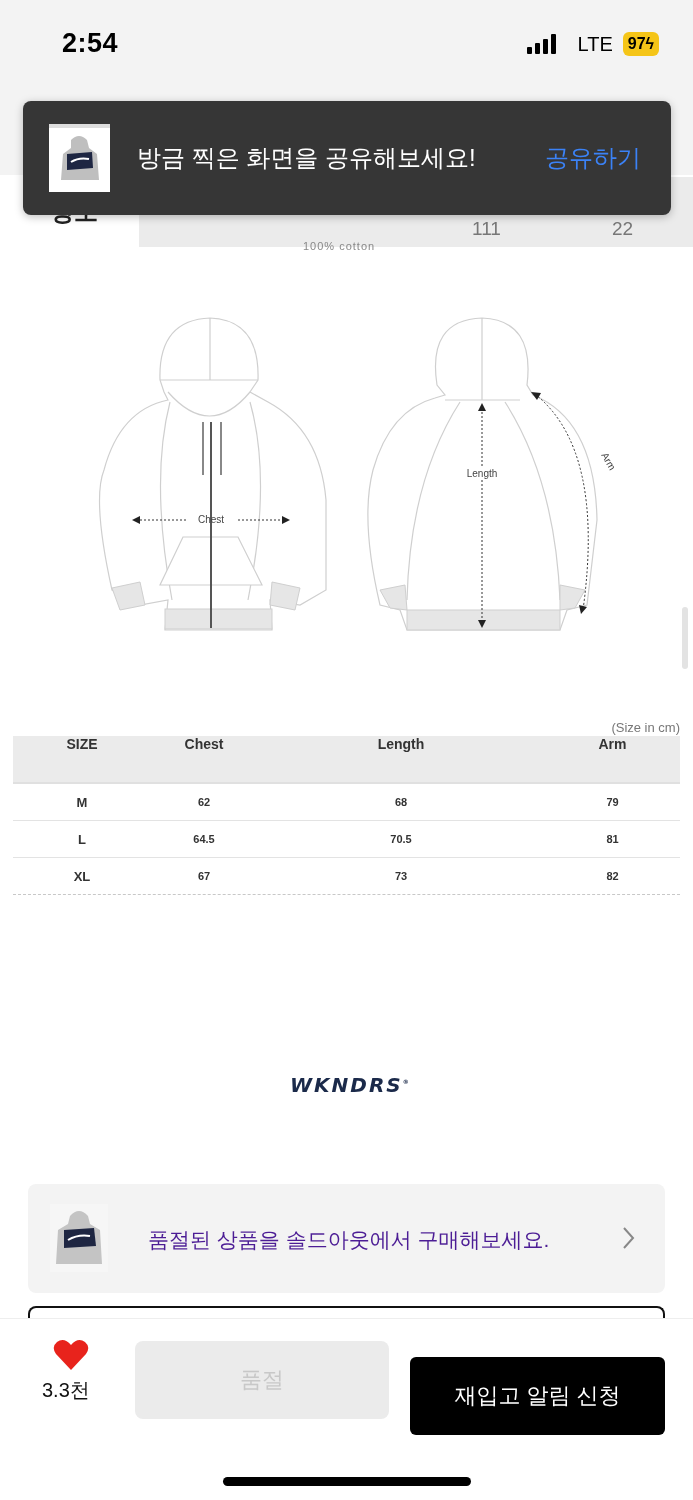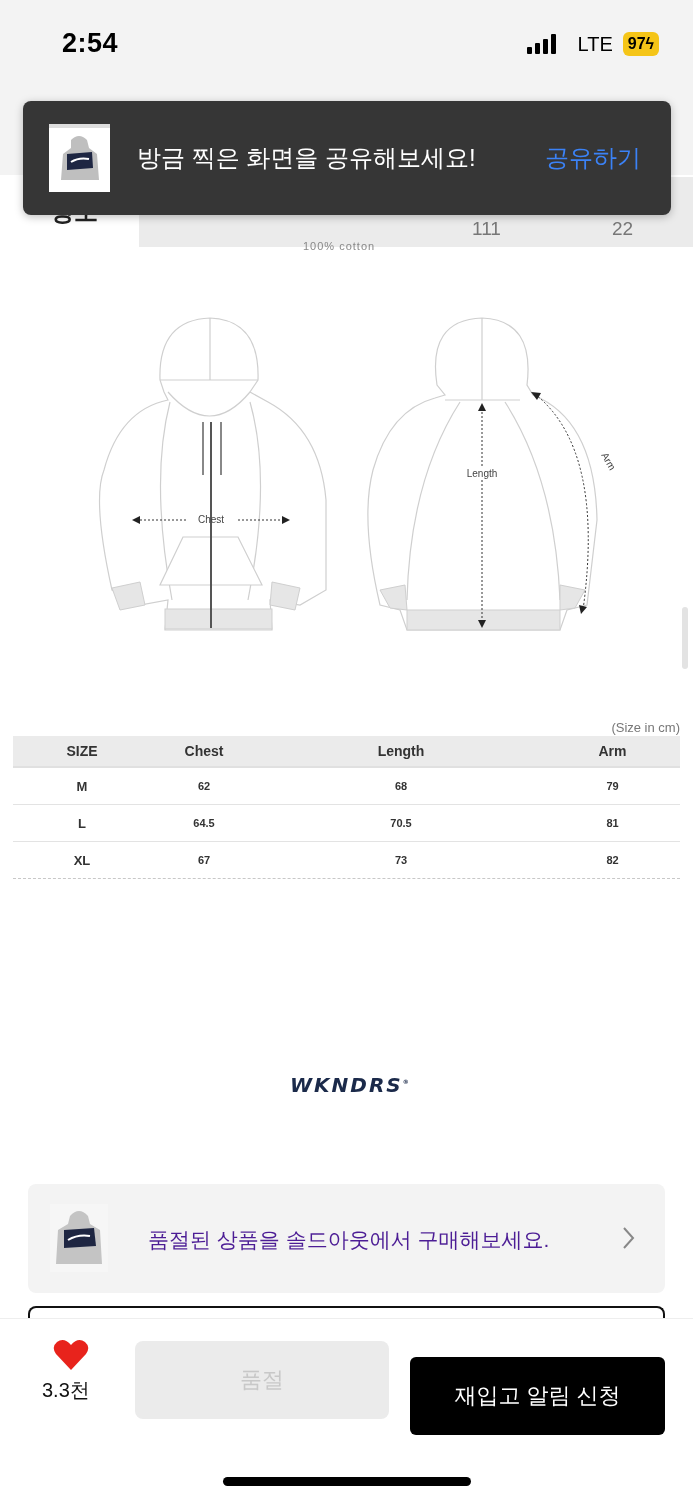--- a/index.html
+++ b/index.html
@@ -30,21 +30,21 @@
 
   
   .diagram { position: absolute; top: 300px; }
 
   
   .scroll-indicator { position: absolute; left: 682px; top: 607px; width: 6px; height: 62px; background: #e3e3e3; border-radius: 3px; }
 
   
   .size-unit { position: absolute; right: 13px; top: 720px; font-size: 13px; color: #777; }
   .size-table { position: absolute; left: 13px; top: 736px; width: 667px; }
-  .size-table .thead { height: 32px; background: #ebebeb; display: flex; align-items: center; border-bottom: 2px solid #e0e0e0; }
+  .size-table .thead { height: 48px; background: #ebebeb; display: flex; align-items: flex-start; border-bottom: 2px solid #e0e0e0; }
   .size-table .row { height: 37px; display: flex; align-items: center; border-bottom: 1px solid #e3e3e3; }
   .size-table .row.last { border-bottom: 1px dashed #c8c8c8; }
   .size-table .c { text-align: center; font-size: 11px; font-weight: 700; color: #333; }
   .size-table .thead .c { font-size: 14px; font-weight: 700; color: #333; }
   .size-table .row .c.size { font-size: 13px; }
   .c1 { width: 138px; } .c2 { width: 106px; } .c3 { width: 288px; } .c4 { width: 135px; }
 
   
   .brand { position: absolute; left: 290px; top: 1073px; font-family: "DejaVu Sans", sans-serif; font-weight: 900; font-style: italic; font-size: 20px; color: #1b2a4a; letter-spacing: 2px; }
   .brand sup { font-size: 6px; }

